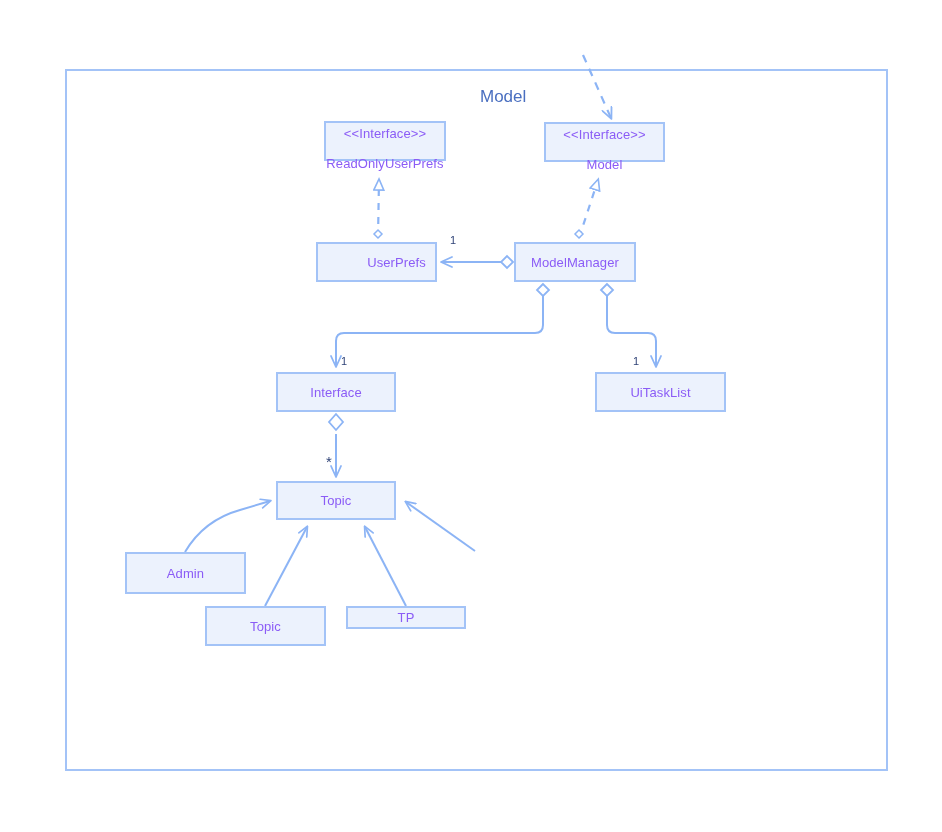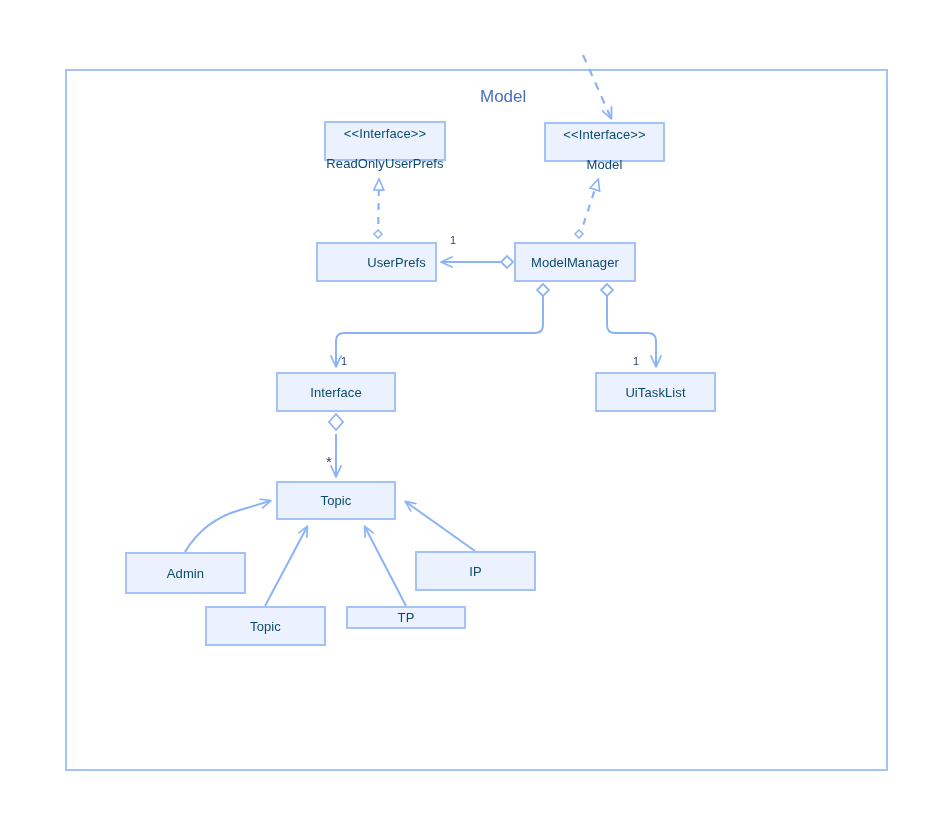--- a/index.html
+++ b/index.html
@@ -31,21 +31,21 @@
   
   .node {
     position: absolute;
     box-sizing: border-box;
     background: #ecf2fd;
     border: 2px solid #a3c3f7;
     display: flex;
     align-items: center;
     justify-content: center;
     text-align: center;
-    color: #0c4a6e;
+    color: #8b5cf6;
     font-size: 13px;
     line-height: 15px;
     letter-spacing: 0.1px;
     z-index: 3;
   }
   .node .stereo {
     display: block;
   }
   .node-label {
     display: block;
@@ -155,43 +155,40 @@
   </div>
 
   <div class="node" style="left:500px; top:242px; width:122px; height:40px;">
     <span>ModelManager</span>
   </div>
 
   <div class="node" style="left:262px; top:372px; width:120px; height:40px;">
     <span>Interface</span>
   </div>
 
-  <div class="node" style="left:581px; top:372px; width:121px; height:40px;">
+  <div class="node" style="left:581px; top:372px; width:131px; height:40px;">
     <span>UiTaskList</span>
   </div>
 
   <div class="node" style="left:262px; top:481px; width:120px; height:39px;">
     <span>Topic</span>
   </div>
 
   <div class="node" style="left:111px; top:552px; width:121px; height:42px;">
     <span>Admin</span>
   </div>
 
   <div class="node" style="left:191px; top:606px; width:121px; height:40px;text-align:right;">
     <span>Topic</span>
   </div>
 
   <div class="node" style="left:332px; top:606px; width:120px; height:23px;">
     <span>TP</span>
   </div>
 
-  <div class="node" style="left:401px; top:551px; width:121px; height:40px;">
-    <span>IP</span>
-  </div>
 
   <div class="mult" style="left:436px; top:234px;">1</div>
 
   <div class="mult" style="left:327px; top:355px;">1</div>
 
   <div class="mult" style="left:619px; top:355px;">1</div>
 
   <div class="mult-star" style="left:312px; top:458px;">*</div>
 
 </div>

